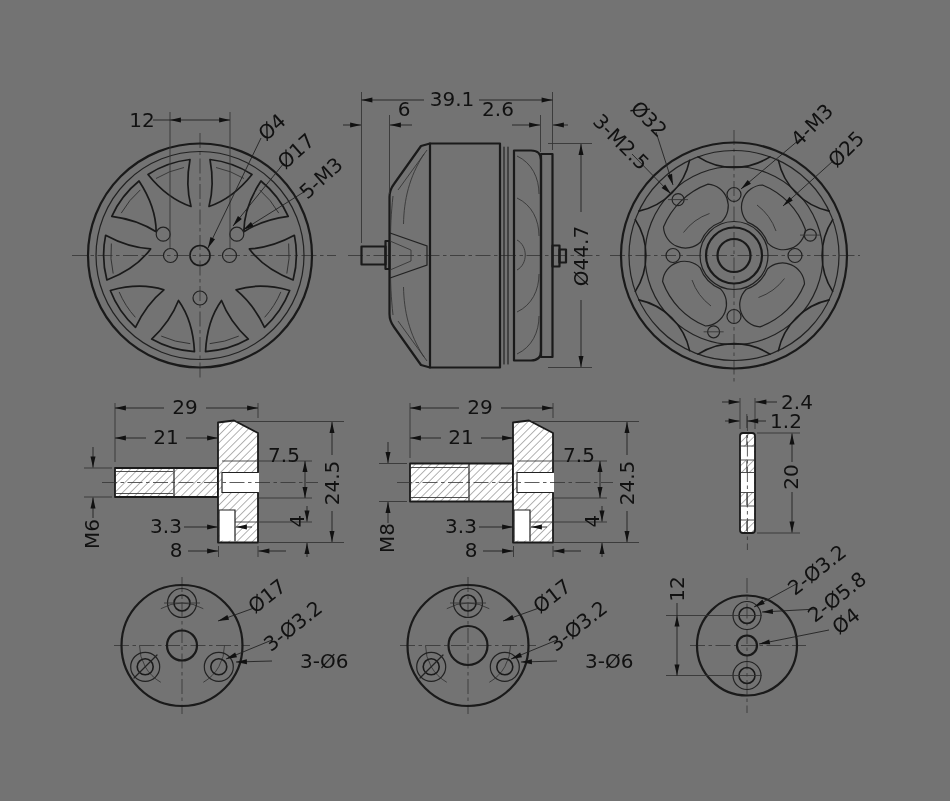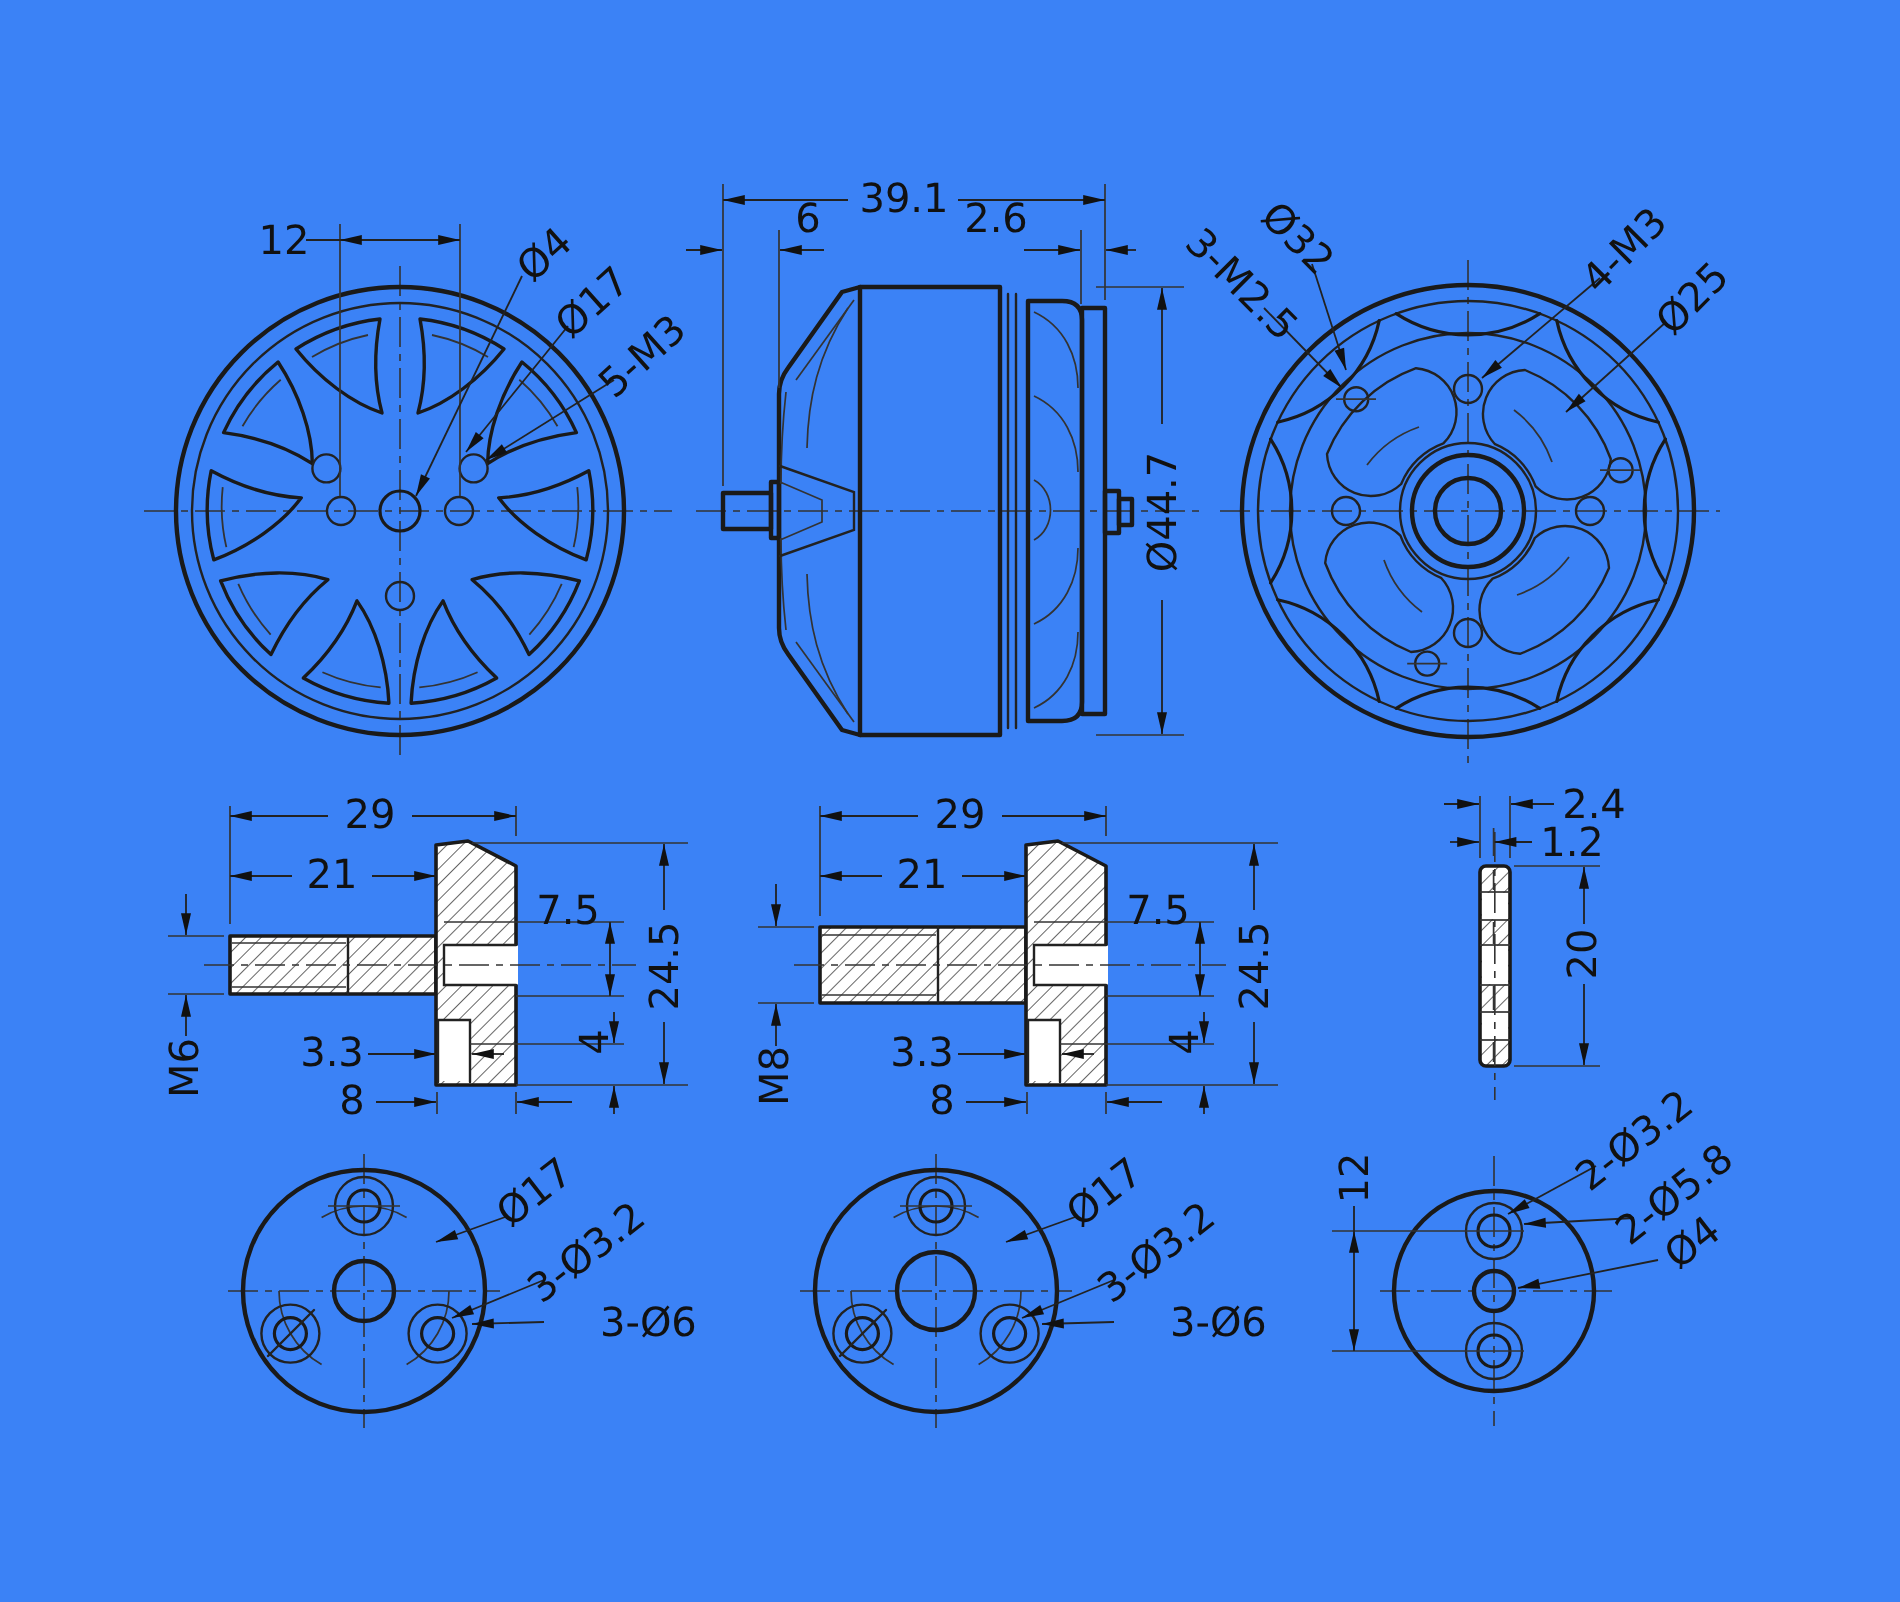--- a/index.html
+++ b/index.html
@@ -1,16 +1,16 @@
 <!DOCTYPE html>
 <html><head>
 <meta charset="utf-8">
 <style>
   html,body{margin:0;padding:0;background:#fff;}
-  #stage{width:950px;height:801px;background:#3b82f6;position:relative;overflow:hidden;}
+  #stage{width:950px;height:801px;background:#737373;position:relative;overflow:hidden;}
   svg{display:block;}
   text{font-family:"DejaVu Sans","Liberation Sans",sans-serif;font-size:20px;fill:#111;}
   .b{stroke:#1a1a1a;stroke-width:2.2;fill:none;stroke-linecap:round;stroke-linejoin:round;}
   .b2{stroke:#1a1a1a;stroke-width:1.6;fill:none;stroke-linecap:round;stroke-linejoin:round;}
   .m{stroke:#222;stroke-width:1.2;fill:none;stroke-linecap:round;}
   .t{stroke:#333;stroke-width:0.85;fill:none;}
   .dim{stroke:#222;stroke-width:0.9;fill:none;}
   .cl{stroke:#333;stroke-width:0.8;fill:none;stroke-dasharray:15 3.5 3.5 3.5;}
   .hf{fill:url(#h);stroke:#1a1a1a;stroke-width:1.8;stroke-linejoin:round;}
   .wf{fill:#ffffff;stroke:none;}

